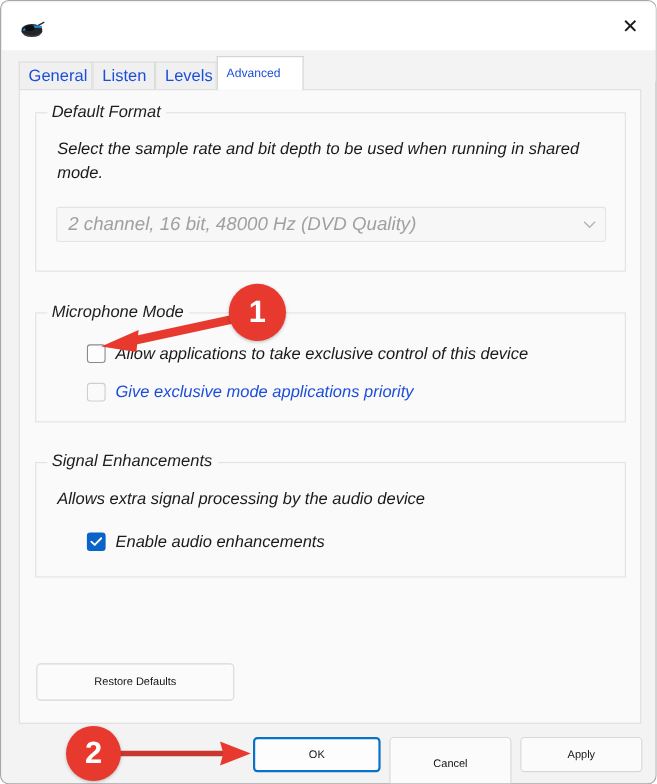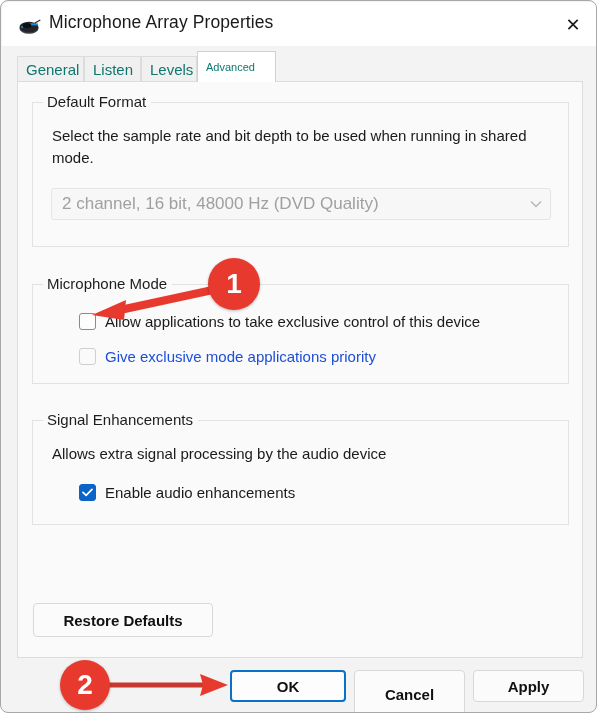--- a/index.html
+++ b/index.html
@@ -82,21 +82,21 @@
   }
   .tab {
     position: absolute;
     top: 10px;
     height: 26px;
     box-sizing: border-box;
     background: #f0f0f0;
     border: 1px solid #dcdcdc;
     border-bottom: none;
     font-size: 15px;
-    color: #0f766e;
+    color: #1d4ed8;
     padding: 2px 8px 0 8px;
     line-height: 22px;
     white-space: nowrap;
     cursor: default;
   }
   .tab.active {
     top: 5px;
     height: 31px;
     background: #ffffff;
     border-color: #d0d0d0;
@@ -116,20 +116,21 @@
     background: #fafafa;
     border: 1px solid #dcdcdc;
   }
 
   
   .groupbox {
     position: absolute;
     box-sizing: border-box;
     border: 1px solid #e2e2e2;
     background: transparent;
+    font-style: italic;
   }
   .group-legend {
     position: absolute;
     top: -10px;
     left: 10px;
     background: #fafafa;
     padding: 0 5px 0 4px;
     font-size: 15px;
     color: #1d1d1d;
     white-space: nowrap;
@@ -202,28 +203,27 @@
   }
   .cb-label.disabled { color: #1d4ed8; }
 
   
   .btn {
     position: absolute;
     box-sizing: border-box;
     background: #fbfbfb;
     border: 1px solid #d8d8d8;
     border-radius: 4px;
-    font-size: 15px;
+    font-size: 10px;
     color: #111111;
     display: flex;
     align-items: center;
     justify-content: center;
     cursor: default;
     font-family: "Liberation Sans", sans-serif;
-    font-weight: bold;
   }
   .btn.default {
     border: 2px solid #0a71c8;
     background: #fdfdfd;
   }
 
   
   .anno-circle {
     position: absolute;
     border-radius: 50%;
@@ -254,21 +254,20 @@
   <div id="titlebar">
     <span id="title-icon">
       <svg width="26" height="24" viewBox="0 0 26 24">
         <ellipse cx="13" cy="14.5" rx="9.5" ry="5.2" fill="#3a3f45"></ellipse>
         <ellipse cx="13" cy="13" rx="9.5" ry="5.2" fill="#22262b"></ellipse>
         <path d="M5 12.5 Q12 8 22 9.5 L22 11.5 Q12 10.5 5.4 14.2 Z" fill="#1f8fd6"></path>
         <ellipse cx="11" cy="11.5" rx="4.4" ry="2.6" fill="#0d1013"></ellipse>
         <path d="M18.5 8.5 L24 5.5 L24.6 6.6 L19.2 9.6 Z" fill="#2b3036"></path>
       </svg>
     </span>
-    <span id="title-text">Microphone Array Properties</span>
     <div id="close-button">
       <span class="x-glyph">✕</span>
     </div>
   </div>
 
   <div id="tabstrip">
     <div class="tab" style="left:15px;  width:67px;">General</div>
     <div class="tab" style="left:82px;  width:57px;">Listen</div>
     <div class="tab" style="left:139px; width:56px;">Levels</div>
     <div class="tab active" style="left:195px; width:79px;">Advanced</div>

